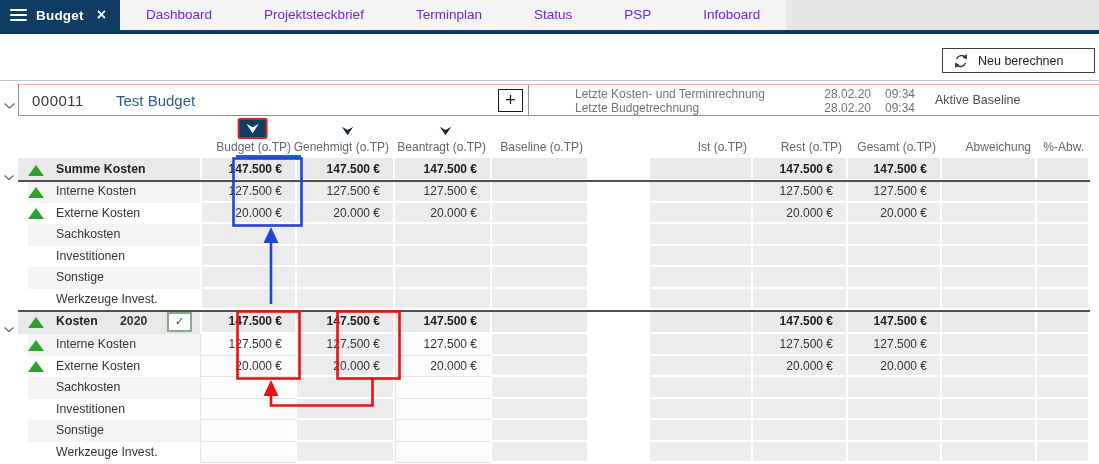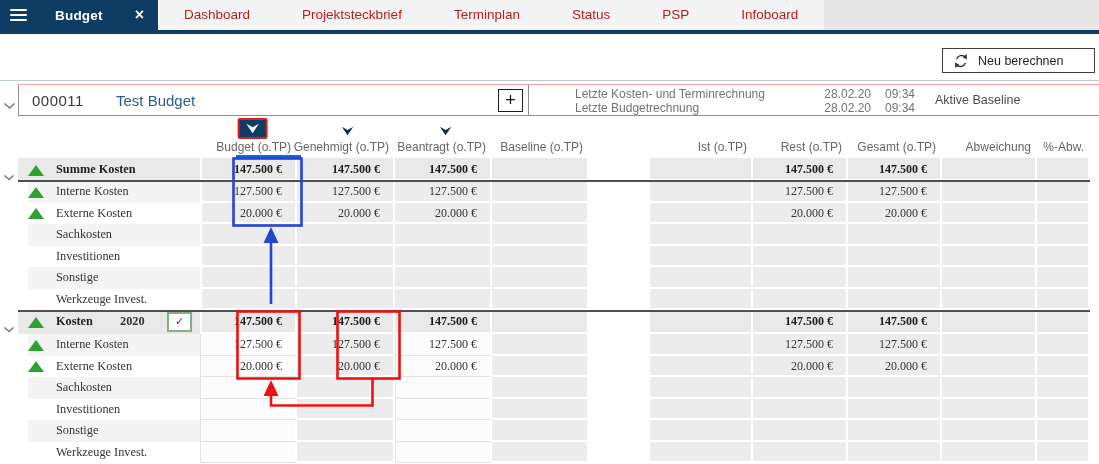--- a/index.html
+++ b/index.html
@@ -1,27 +1,27 @@
 <!DOCTYPE html>
 <html><head>
 <meta charset="utf-8">
 <style>
   html,body{margin:0;padding:0;}
   body{width:1099px;height:464px;position:relative;overflow:hidden;background:#fff;
        font-family:"Liberation Sans", sans-serif;-webkit-font-smoothing:antialiased;}
 
   
   .tabbar{position:absolute;top:0;left:0;width:1099px;height:30px;background:#f4f4f4;display:flex;}
-  .tab-active{background:#0e3c62;color:#fff;display:flex;align-items:center;gap:28px;
+  .tab-active{background:#0e3c62;color:#fff;display:flex;align-items:center;gap:9px;
               padding:0 14px 0 10px;box-sizing:border-box;min-width:110px;}
   .burger{display:flex;flex-direction:column;gap:3px;width:17px;}
   .burger span{display:block;height:2px;background:#fff;border-radius:1px;}
   .tab-active-label{font-size:13.5px;font-weight:bold;letter-spacing:.2px;}
   .tab-close{font-size:16px;font-weight:bold;line-height:16px;margin-left:4px;cursor:default;}
-  .tabs{display:flex;align-items:stretch;font-size:13.5px;color:#b91c1c;}
+  .tabs{display:flex;align-items:stretch;font-size:13.5px;color:#6d28d9;}
   .tab{padding:0 26px;line-height:30px;white-space:nowrap;}
   .tabbar-fill{flex:1;background:#e7e7e7;}
   .tab-accent{position:absolute;top:30px;left:0;width:1099px;height:4px;background:#0e3c62;}
 
   
   .toolbar{position:absolute;top:34px;left:0;width:1099px;height:46px;background:#fff;
            border-bottom:1px solid #bcc9d4;}
   .btn-recalc{position:absolute;right:4px;top:14px;height:25px;width:153px;border:1px solid #3f3f3f;
               background:#fff;display:flex;align-items:center;gap:9px;padding:0 10px;box-sizing:border-box;
               font-size:12.5px;color:#1e1e1e;}
@@ -47,21 +47,21 @@
   .hgrid{height:41px;}
   .hcell{position:relative;font-size:12px;color:#666;}
   .hlabel{position:absolute;bottom:4px;right:6px;white-space:nowrap;}
   .hicon{position:absolute;bottom:19px;left:50%;transform:translateX(-38%);}
   .icon-box{width:26px;height:17px;background:#0e3c62;border:2px solid #e02020;border-radius:2px;
             display:flex;align-items:center;justify-content:center;box-sizing:content-box;}
   .hunderline{position:absolute;bottom:0;right:-4px;width:65px;height:3px;}
 
   
   .table{position:absolute;top:158px;left:0;width:1099px;}
-  .trow{position:relative;height:21.5px;line-height:21px;font-family:Liberation Serif, serif;}
+  .trow{position:relative;height:21.5px;line-height:21px;}
   .trow.ghead{height:23px;line-height:22px;}
   .trow.ghead2{height:24px;line-height:23px;}
   .cell{position:relative;box-sizing:border-box;font-size:12px;color:#333;overflow:hidden;}
   .vcell{text-align:right;padding-right:13px;background:#ececec;
          border-right:2px solid #fff;border-bottom:2px solid #fff;}
   .vcell.first{border-left:2px solid #fff;}
   .vcell.white{background:#fcfcfc;border-left:1px solid #e3e3e3;border-bottom:1px solid #e3e3e3;}
   .gheadrow .vcell{background:#e9e9e9;font-weight:bold;color:#1c1c1c;}
   .gapcell,.margincell{background:#fff;}
   .lbg{position:absolute;top:0;bottom:0;right:0;}

